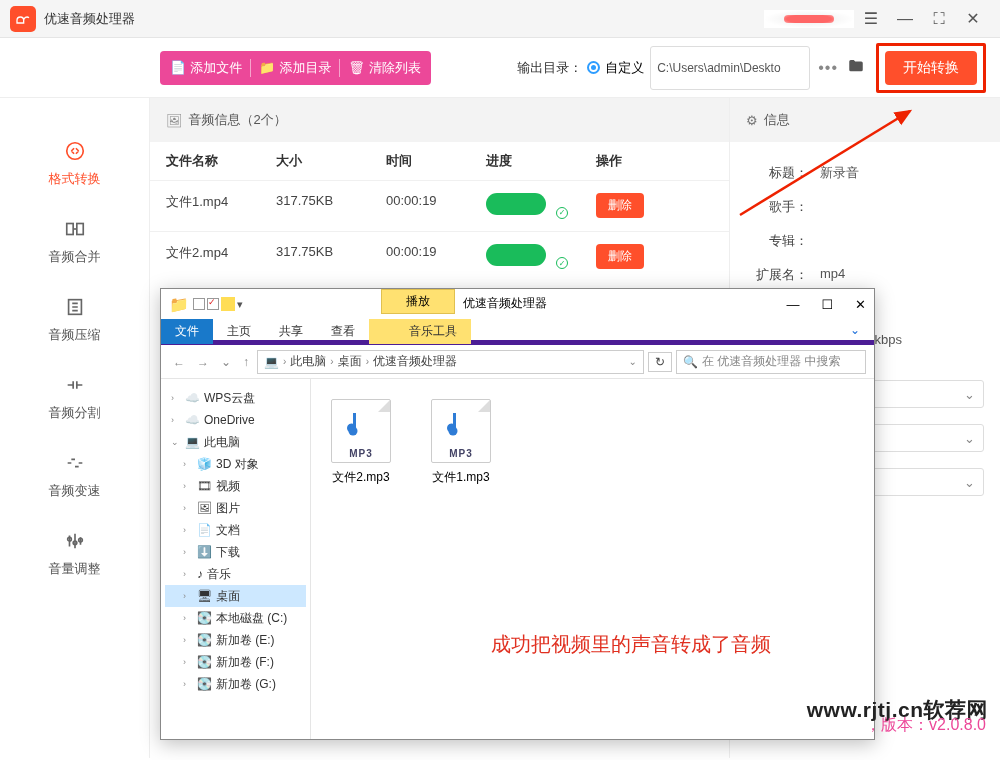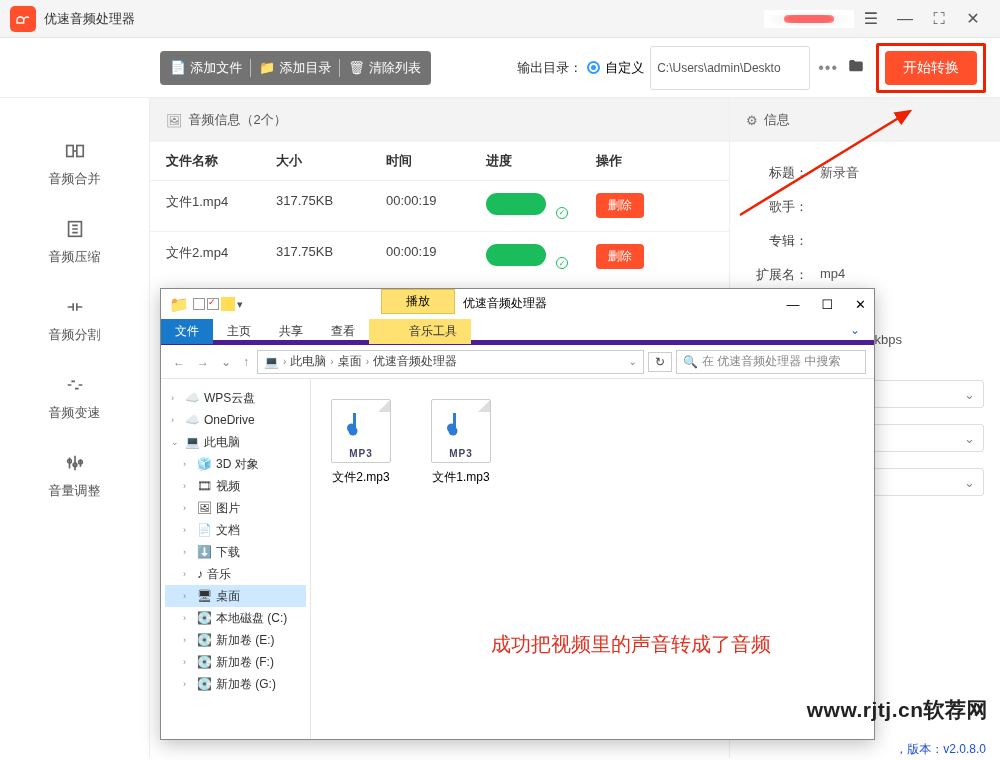--- a/index.html
+++ b/index.html
@@ -7,21 +7,21 @@
 
 .titlebar { height: 38px; background: #f5f5f5; display: flex; align-items: center; padding: 0 10px; border-bottom: 1px solid #e5e5e5; }
 .titlebar .logo { width: 26px; height: 26px; background: #ff4f2b; border-radius: 5px; display: flex; align-items: center; justify-content: center; margin-right: 8px; }
 .titlebar .title { font-size: 13px; color: #333; }
 .titlebar .spacer { flex: 1; }
 .titlebar .tb-icon { width: 22px; height: 22px; margin: 0 6px; display: flex; align-items: center; justify-content: center; color: #555; cursor: pointer; }
 .titlebar .redacted { width: 90px; height: 18px; display:flex; align-items:center; justify-content:center; position:relative; }
 .titlebar .redacted::after { content:""; position:absolute; inset:0; background: radial-gradient(ellipse at center, rgba(255,255,255,0) 35%, rgba(255,255,255,1) 70%); }
 
 .toolbar { height: 60px; display: flex; align-items: center; padding: 0 14px 0 160px; border-bottom: 1px solid #eee; position:relative; }
-.btn-row { background: #737373; color: #fff; border-radius: 4px; display: flex; align-items: center; height: 34px; padding: 0 10px; font-size: 13px; }
+.btn-row { background: #ec4899; color: #fff; border-radius: 4px; display: flex; align-items: center; height: 34px; padding: 0 10px; font-size: 13px; }
 .btn-row .sep { width: 1px; height: 18px; background: rgba(255,255,255,.5); margin: 0 8px; }
 .btn-row .ic { margin-right: 4px; }
 .out-lbl { margin-left: auto; font-size: 13px; color: #333; }
 .radio { width: 13px; height: 13px; border: 2px solid #2e9dff; border-radius: 50%; display: inline-block; margin: 0 5px; position: relative; vertical-align: middle; }
 .radio::after { content:""; position:absolute; inset:2px; background:#2e9dff; border-radius:50%; }
 .path-input { border: 1px solid #ddd; border-radius: 3px; height: 44px; width: 160px; padding: 0 6px; font-size: 12px; color: #555; margin-left: 6px; }
 .dots { margin: 0 8px; color:#888; letter-spacing:1px; }
 .folder-ic { color:#555; }
 .convert-wrap { border: 3px solid #e20; padding: 5px 6px; border-radius: 2px; margin-left: 10px; }
 .btn-convert { background: #ff4f2b; color: #fff; border: none; border-radius: 4px; height: 34px; width: 92px; font-size: 14px; cursor:pointer; }
@@ -81,21 +81,21 @@
 .ex-files { flex:1; padding:20px; display:flex; gap:40px; position:relative; }
 .file-item { text-align:center; font-size:12px; }
 .file-icon { width:60px; height:64px; margin:0 auto 6px; position:relative; }
 .file-icon .sheet { position:absolute; inset:0; background:#fff; border:1px solid #ccc; border-radius:2px; }
 .file-icon .sheet::before { content:""; position:absolute; right:0; top:0; border-width:0 0 12px 12px; border-style:solid; border-color:transparent transparent #ddd transparent; }
 .file-icon .note { position:absolute; left:10px; top:8px; }
 .file-icon .lbl { position:absolute; bottom:4px; left:0; right:0; font-size:10px; font-weight:700; color:#446; letter-spacing:1px; text-align:center; }
 .ex-msg { position:absolute; left:180px; top:252px; font-size:20px; color:#e03020; }
 
 .watermark { position:absolute; right:12px; bottom:36px; font-size:21px; font-weight:700; color:#222; letter-spacing:.5px; }
-.footer { position:absolute; right:14px; bottom:2px; font-size:12px; color:#1d4ed8; }
+.footer { position:absolute; right:14px; bottom:24px; font-size:16px; color:#ec4899; }
 .help-bubble { position:absolute; right:134px; top:332px; width:18px; height:18px; background:#1e6fd9; border-radius:50%; color:#fff; font-size:12px; display:flex; align-items:center; justify-content:center; }
 .kbps { position:absolute; right:98px; top:332px; font-size:13px; color:#555; }
 .qa-box { position:absolute; left:188px; top:293px; display:flex; align-items:center; gap:2px; }
 .qa-box .sq { width:12px; height:12px; border:1px solid #999; }
 .qa-box .sq.red::after { content:"✓"; color:#d22; font-size:9px; display:block; margin-top:-2px; }
 .qa-box .yf { width:14px; height:14px; background:#ffdd55; }
 </style>
 </head>
 <body>
 
@@ -135,20 +135,29 @@
         <path d="M3 6a2 2 0 0 1 2-2h4l2 2h8a2 2 0 0 1 2 2v9a2 2 0 0 1-2 2H5a2 2 0 0 1-2-2z"></path>
       </svg>
   </span>
   <div class="convert-wrap">
     <button class="btn-convert">开始转换</button>
   </div>
 </div>
 
 <div class="main">
   <div class="sidebar">
+    <div class="side-item active">
+      <div class="sicon">
+          <svg width="22" height="22" viewBox="0 0 24 24" fill="none" stroke="#ff4f2b" stroke-width="1.8">
+            <circle cx="12" cy="12" r="9"></circle>
+            <path d="M8 12l3-3M8 12l3 3M16 12l-3-3M16 12l-3 3"></path>
+          </svg>
+        </div>
+      <span>格式转换</span>
+    </div>
     <div class="side-item">
       <div class="sicon">
           <svg width="22" height="22" viewBox="0 0 24 24" fill="none" stroke="#666" stroke-width="1.8">
             <rect x="3" y="6" width="7" height="12"></rect>
             <rect x="14" y="6" width="7" height="12"></rect>
             <path d="M10 12h4"></path>
           </svg>
         </div>
       <span>音频合并</span>
     </div>

